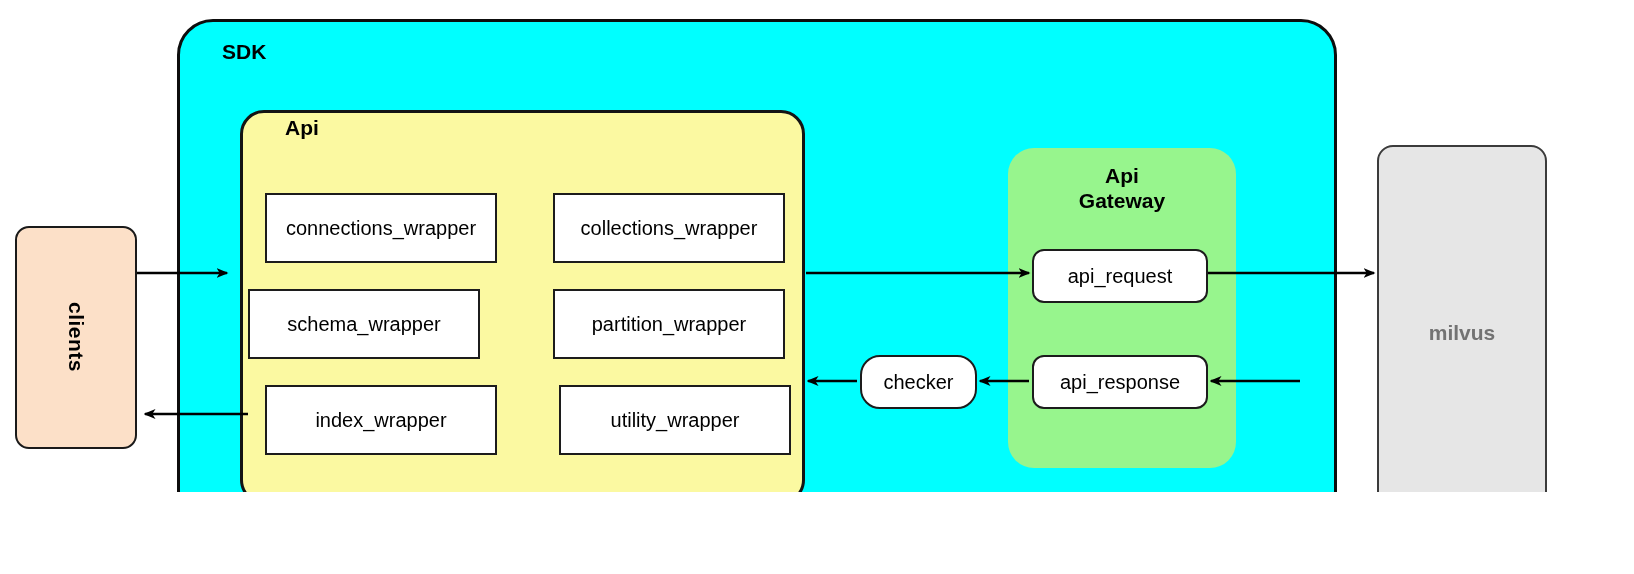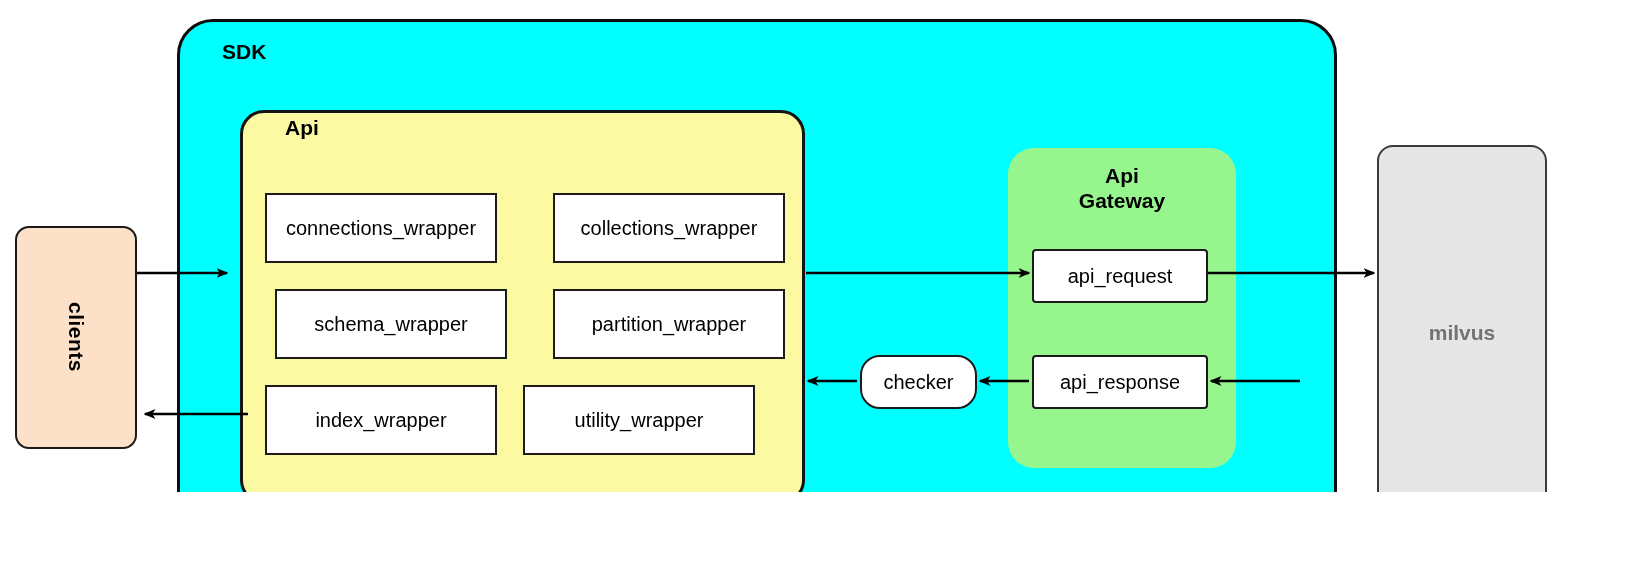--- a/index.html
+++ b/index.html
@@ -120,21 +120,21 @@
     width: 228px;
     font-size: 21px;
     font-weight: bold;
     color: #000000;
     line-height: 1.2;
     text-align: center;
   }
   .gateway-item {
     background: #ffffff;
     border: 2px solid #1c1c1c;
-    border-radius: 4px;
+    border-radius: 12px;
     font-size: 20px;
     color: #000000;
     width: 176px;
     height: 54px;
   }
 
   
   .checker-box {
     left: 860px;
     top: 355px;
@@ -182,34 +182,34 @@
   <div class="sdk-label">SDK</div>
 
   <div class="box apiwrapper-box"></div>
   <div class="apiwrapper-label">
     <span class="l1">Api</span>
   </div>
 
   <div class="box wrapper-item" style="left:265px; top:193px;">
     <span>connections_wrapper</span>
   </div>
-  <div class="box wrapper-item" style="left:275px; top:289px;">
+  <div class="box wrapper-item" style="left:248px; top:289px;">
     <span>schema_wrapper</span>
   </div>
   <div class="box wrapper-item" style="left:265px; top:385px;">
     <span>index_wrapper</span>
   </div>
 
   <div class="box wrapper-item" style="left:553px; top:193px;">
     <span>collections_wrapper</span>
   </div>
   <div class="box wrapper-item" style="left:553px; top:289px;">
     <span>partition_wrapper</span>
   </div>
-  <div class="box wrapper-item" style="left:523px; top:385px;">
+  <div class="box wrapper-item" style="left:559px; top:385px;">
     <span>utility_wrapper</span>
   </div>
 
   <div class="box gateway-box"></div>
   <div class="gateway-label">
     <span>Api</span><br>
     <span>Gateway</span>
   </div>
 
   <div class="box gateway-item" style="left:1032px; top:249px;">

